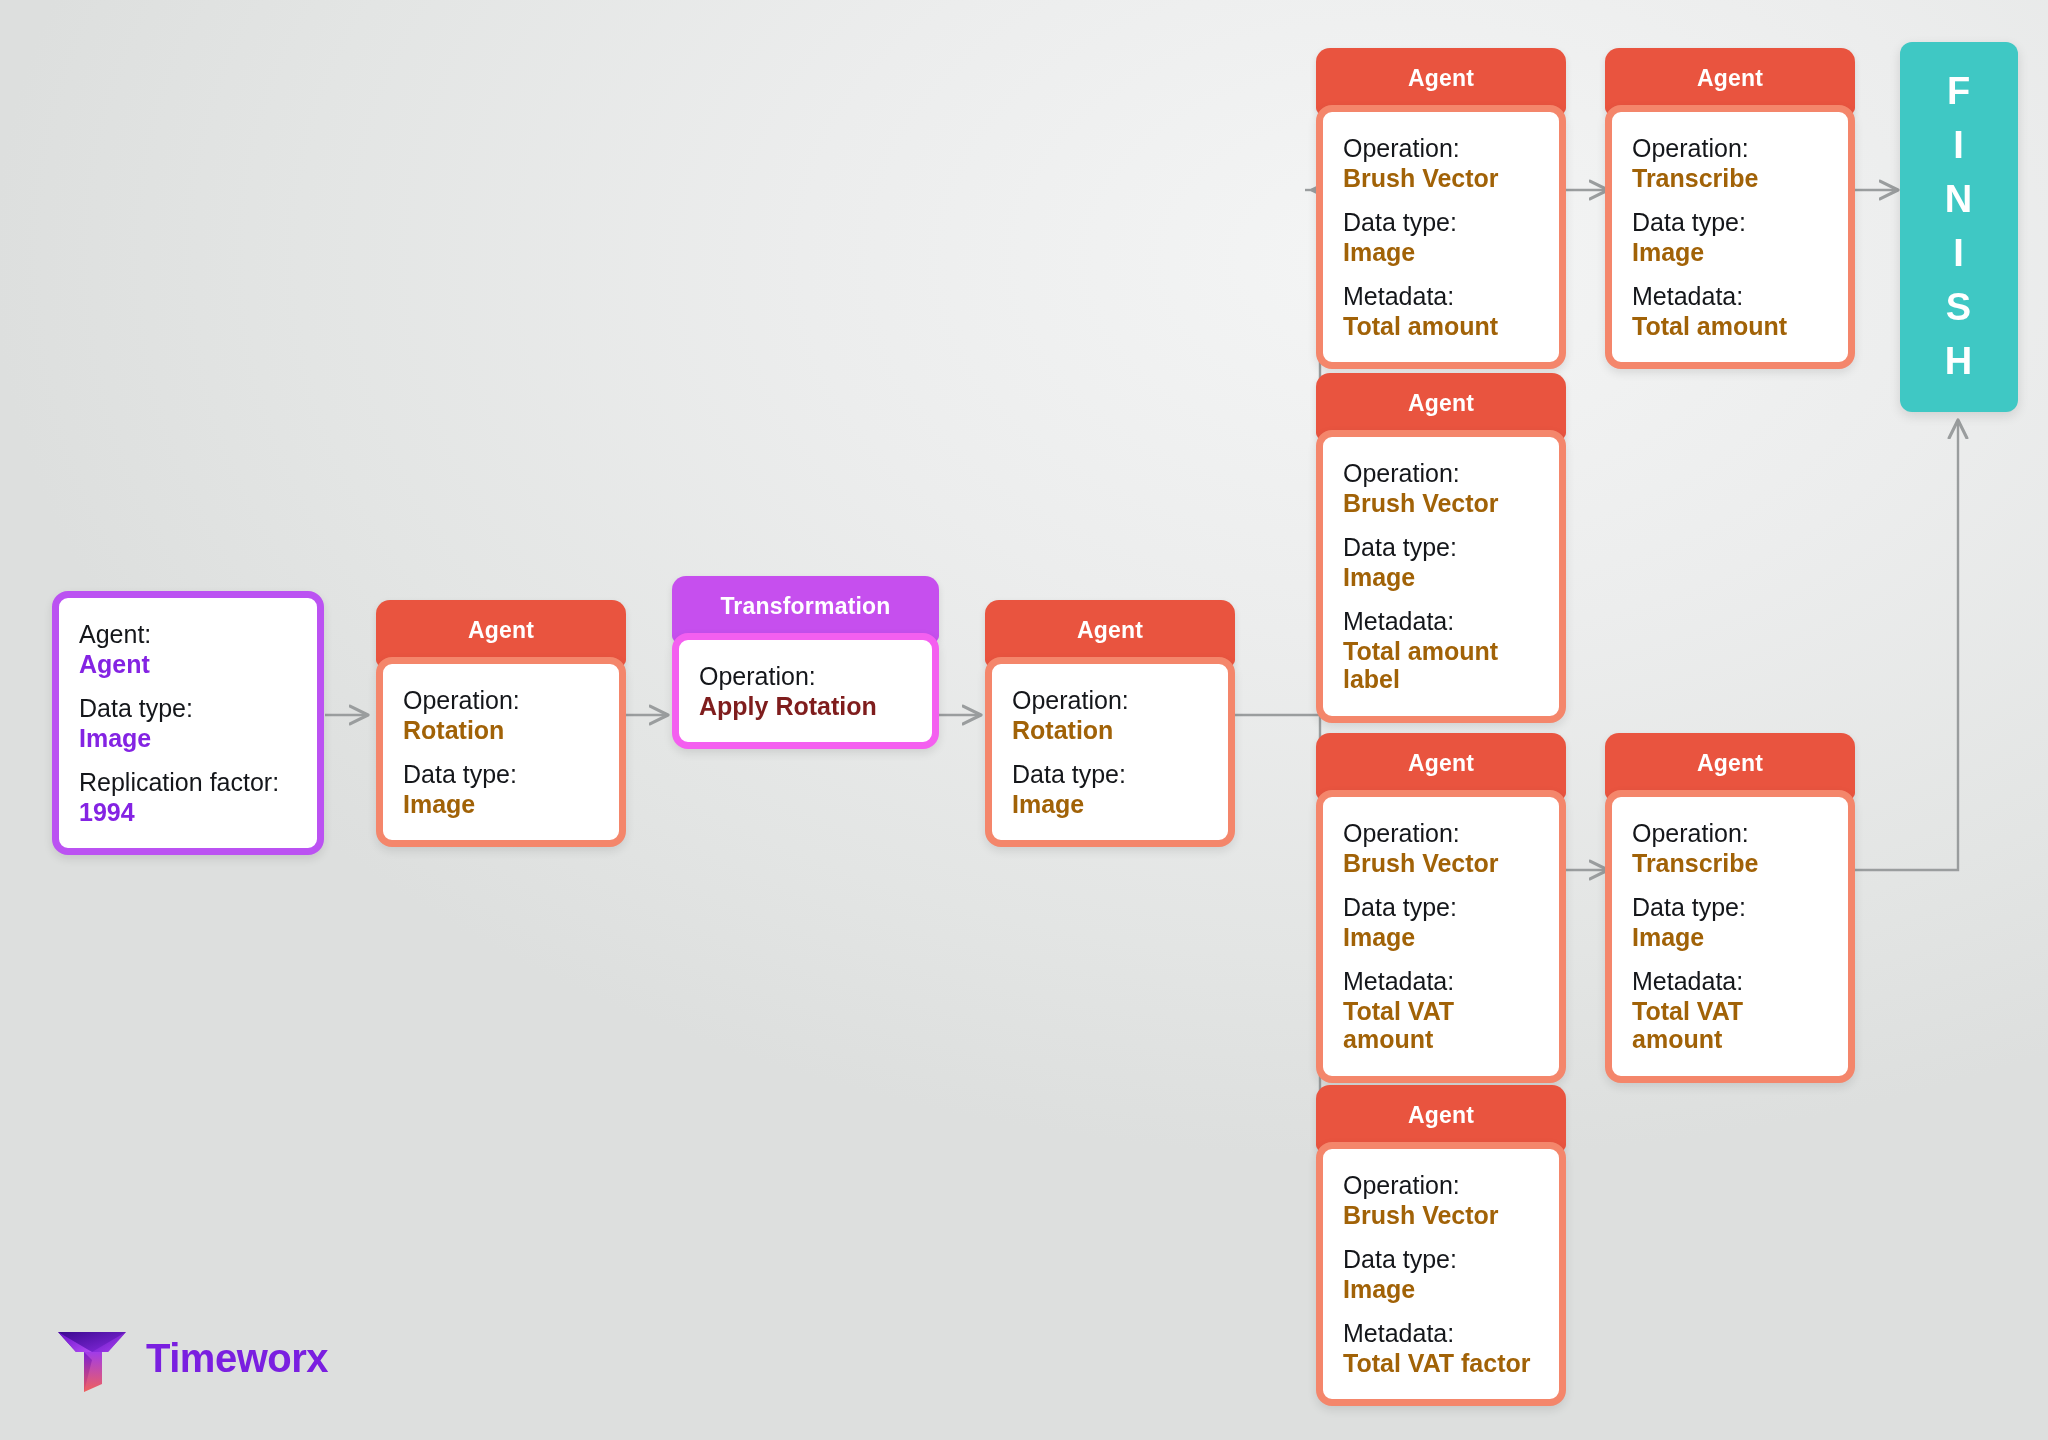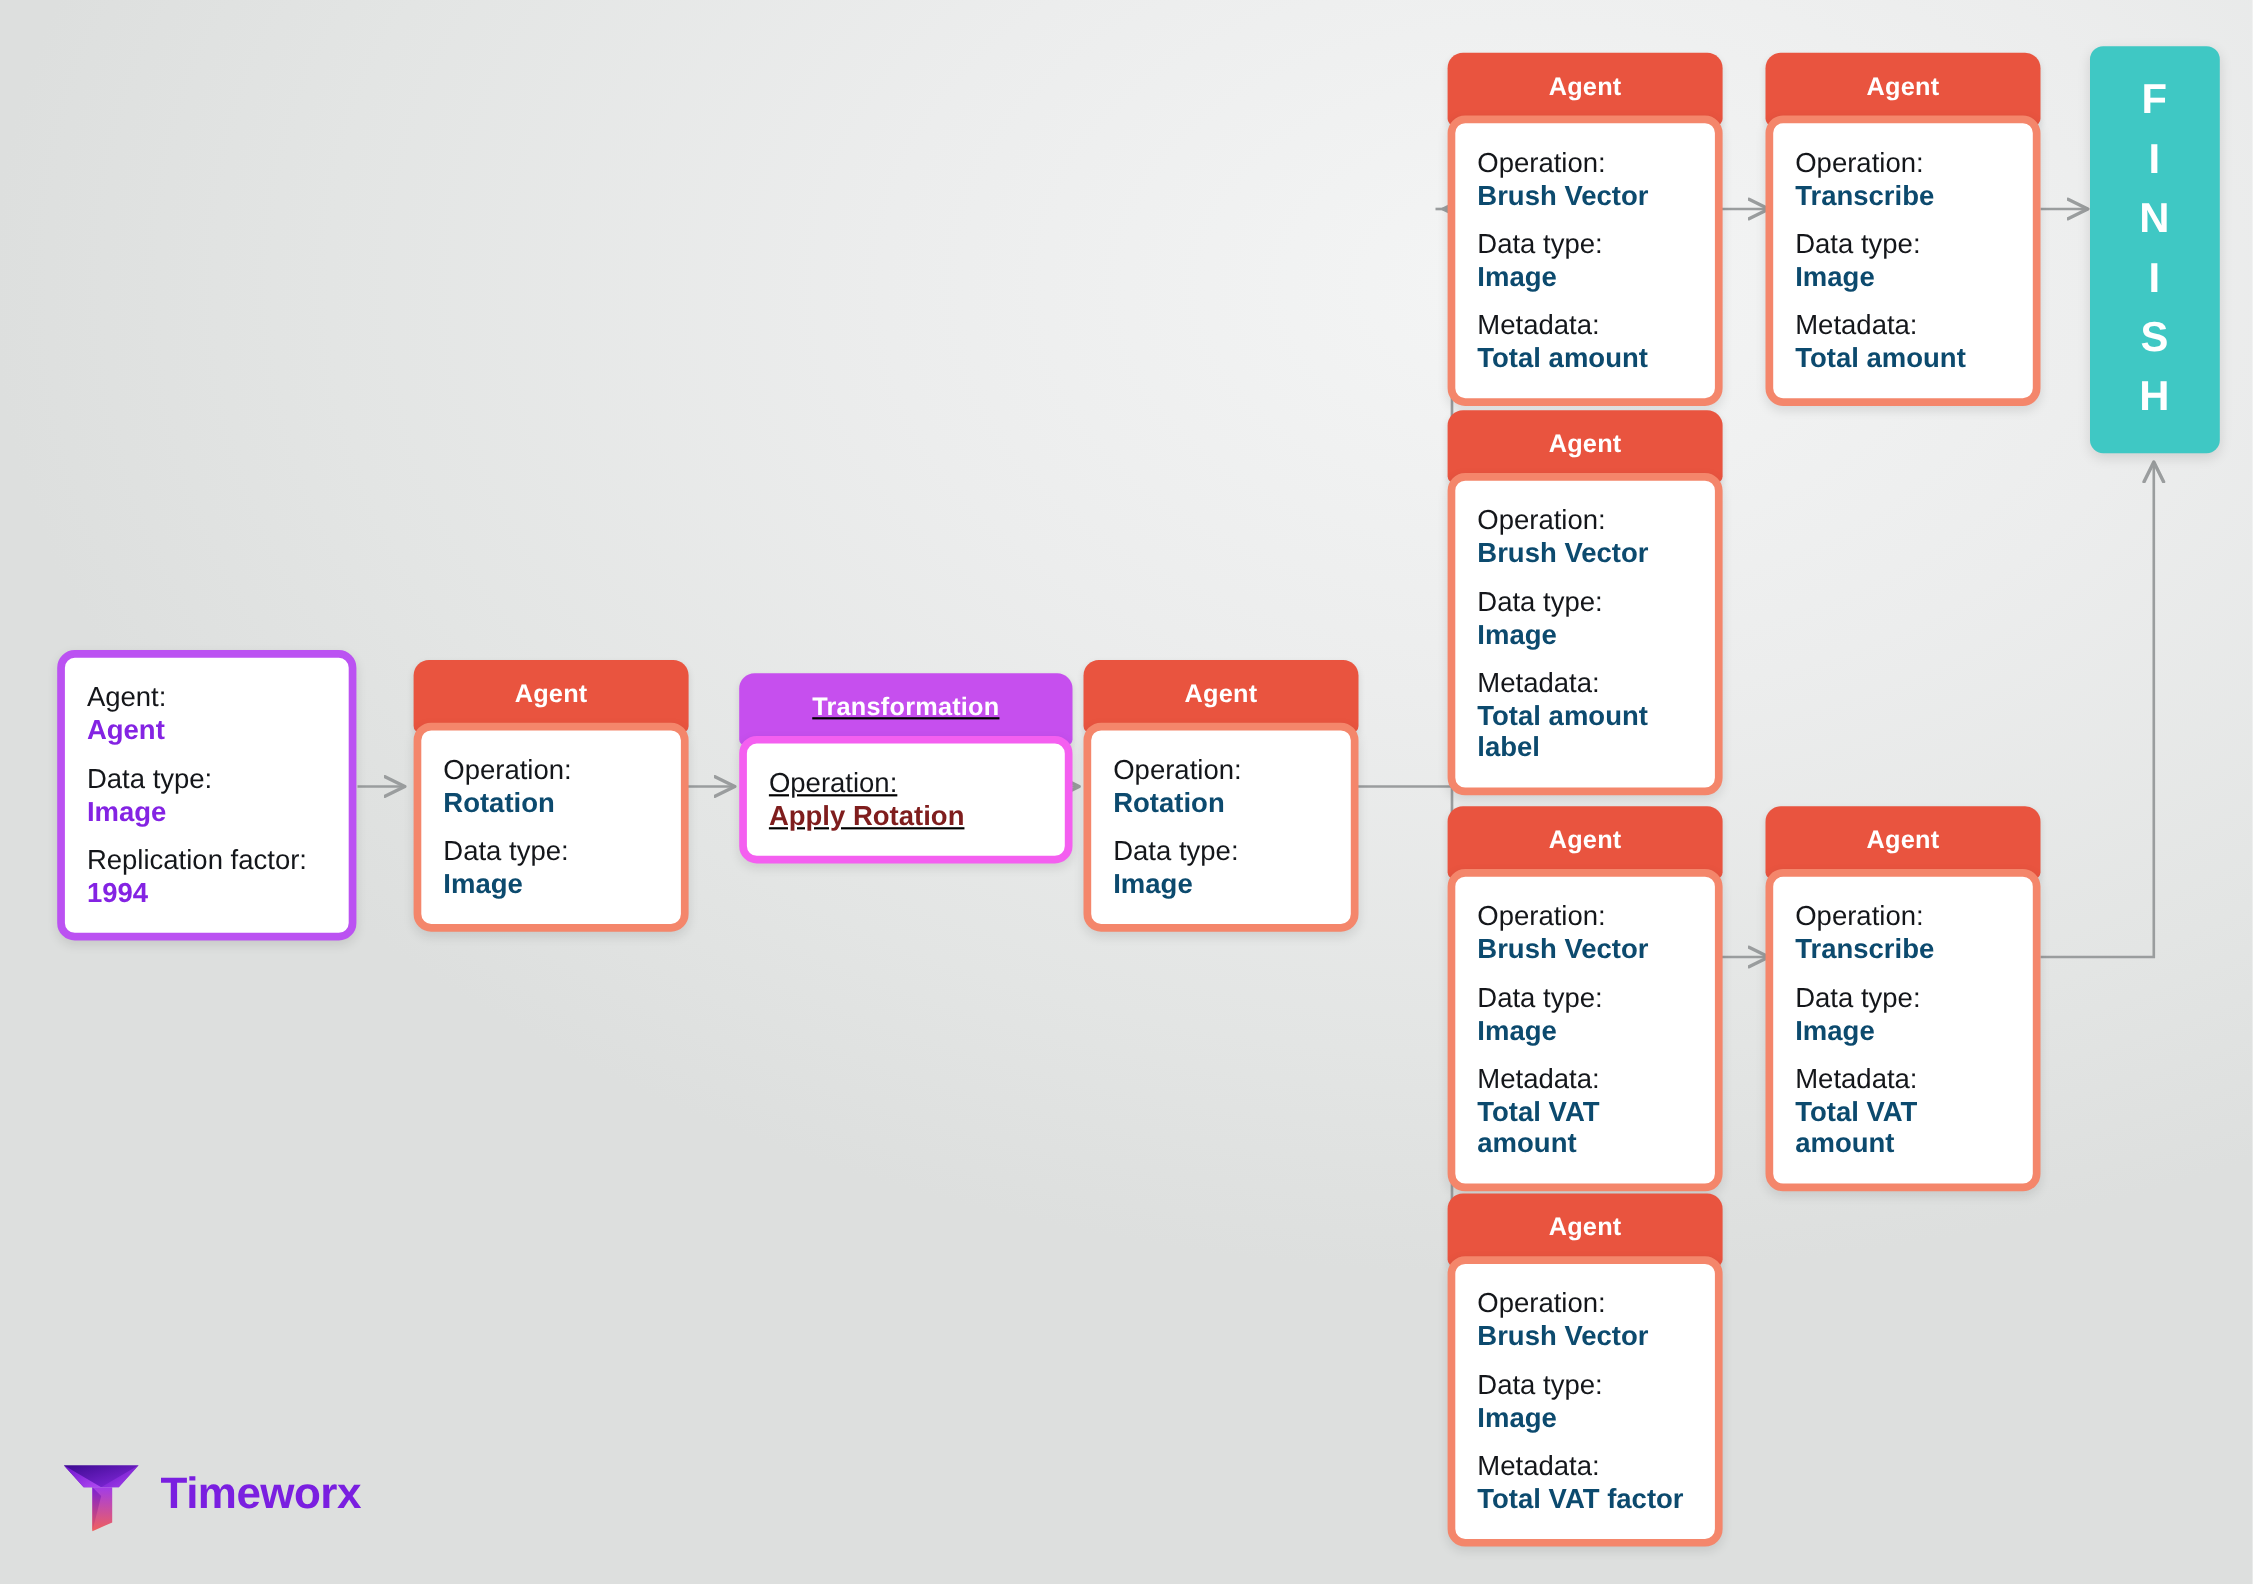--- a/index.html
+++ b/index.html
@@ -51,21 +51,21 @@
   .row-value {
     font-size: 25px;
     font-weight: bold;
     line-height: 1.14;
     margin-top: 1px;
   }
 
   
   .v-red .card-header { background: #e9543f; }
   .v-red .card-body   { border: 7px solid #f4866b; }
-  .v-red .row-value   { color: #0c4a6e; }
+  .v-red .row-value   { color: #a16207; }
 
   
   .v-purple .card-header { background: #8423e3; }
   .v-purple .card-body   { border: 7px solid #bb52f2; }
   .v-purple .row-value   { color: #8423e3; }
 
   
   .v-magenta .card-header { background: #c64fee; }
   .v-magenta .card-body   { border: 7px solid #f45ff0; }
   .v-magenta .row-value   { color: #7f1d1d; }
@@ -178,21 +178,21 @@
         <div class="row-label">Operation:</div>
         <div class="row-value">Rotation</div>
       </div>
       <div class="row">
         <div class="row-label">Data type:</div>
         <div class="row-value">Image</div>
       </div>
     </div>
   </div>
 
-  <div class="card v-magenta" style="left:672px; top:612px; width:303px;text-decoration:underline;">
+  <div class="card v-magenta" style="left:672px; top:576px; width:267px;">
     <div class="card-header">Transformation</div>
     <div class="card-body">
       <div class="row">
         <div class="row-label">Operation:</div>
         <div class="row-value">Apply Rotation</div>
       </div>
     </div>
   </div>
 
   <div class="card v-red" style="left:985px; top:600px; width:250px;">

